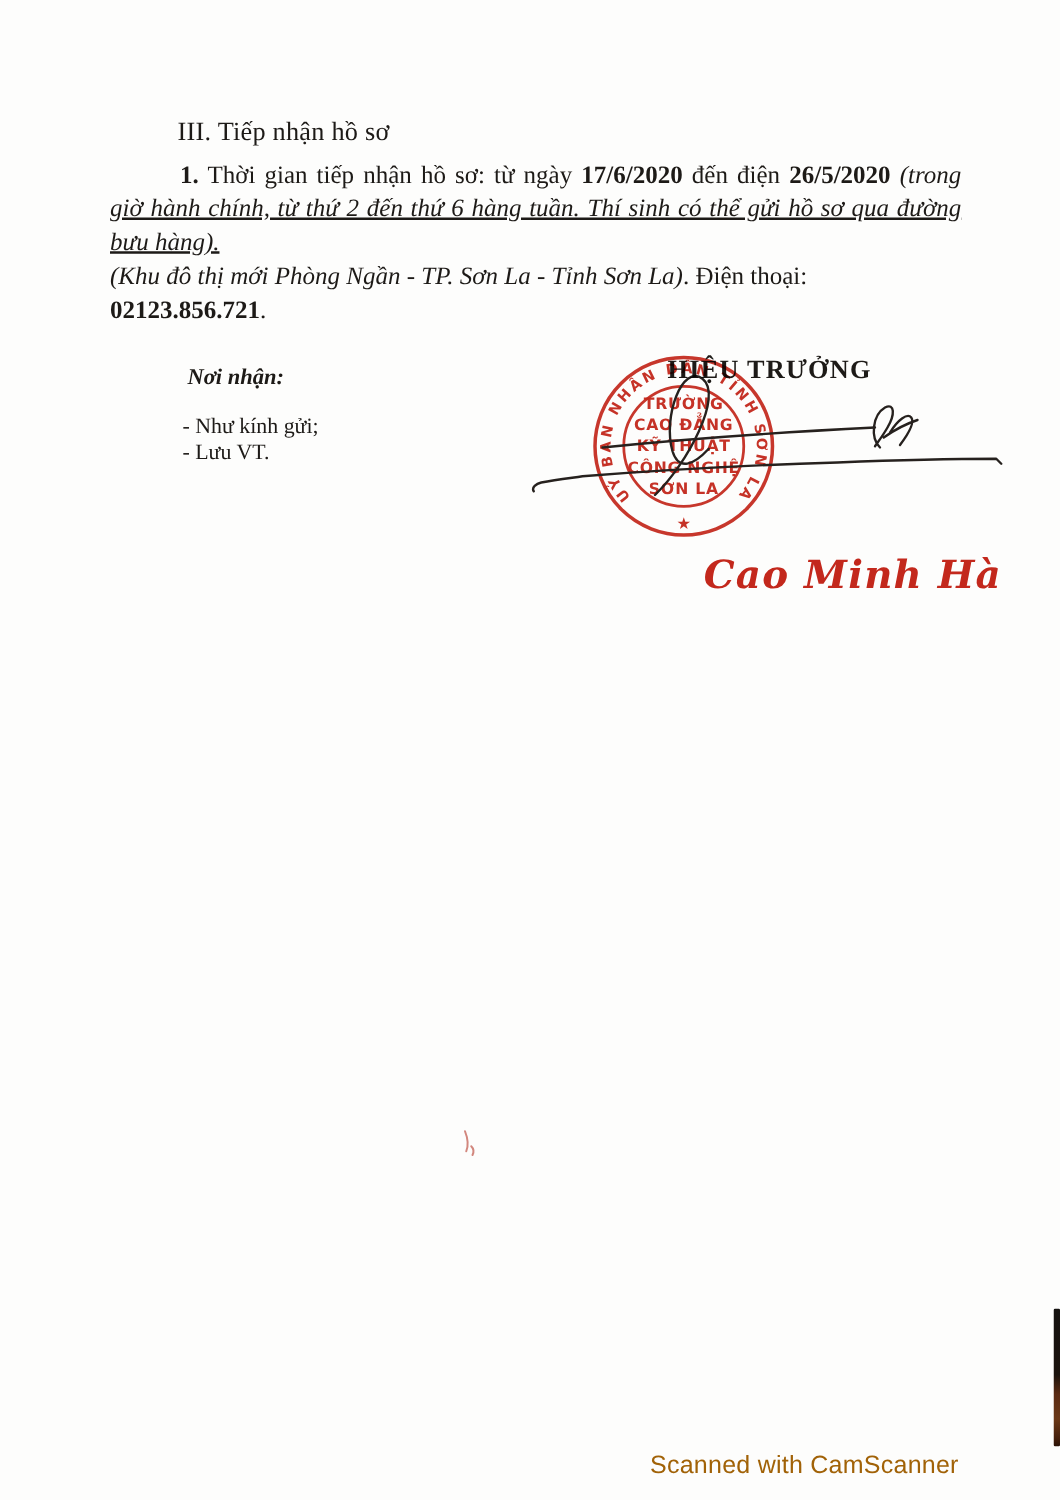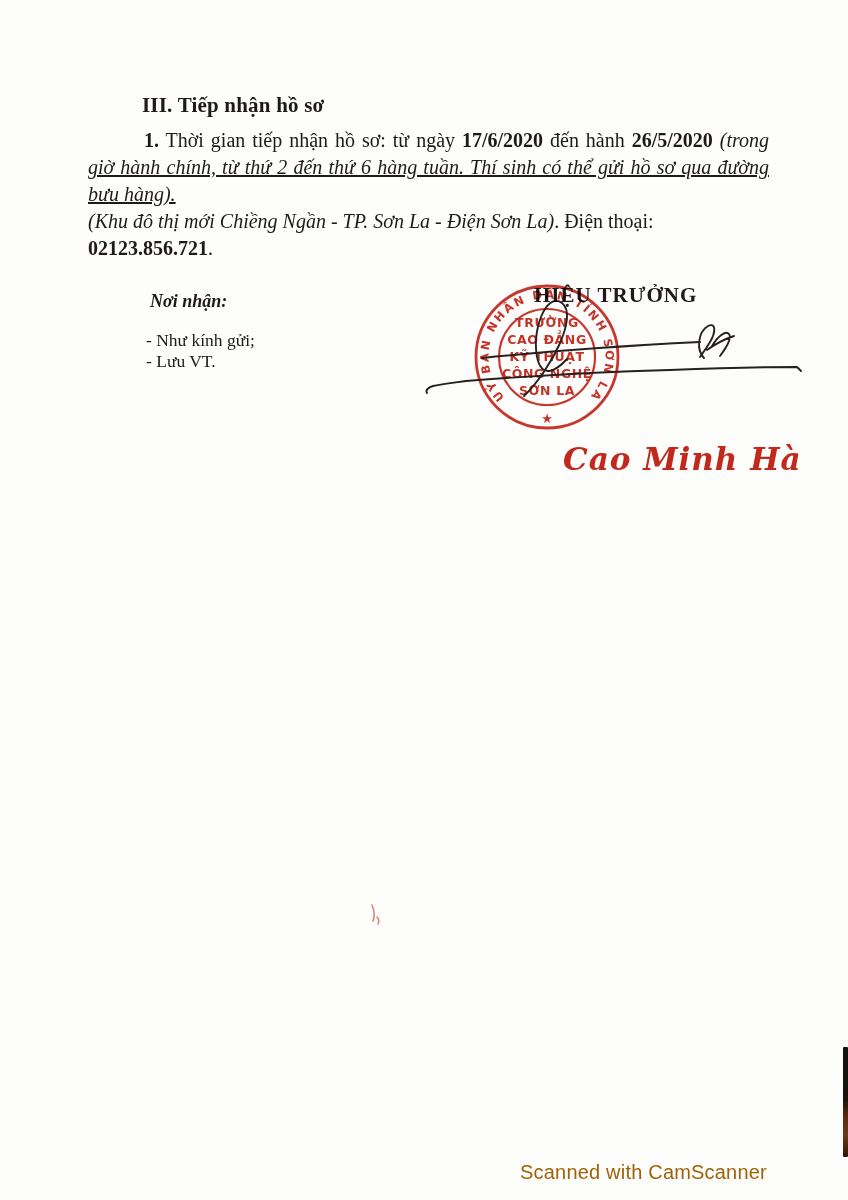--- a/index.html
+++ b/index.html
@@ -4,21 +4,21 @@
 <style>
   html,body { margin:0; padding:0; background:#ffffff; }
   .page {
     position:relative; width:848px; height:1200px;
     background:#fdfdfc; overflow:hidden;
     font-family:"Liberation Serif","DejaVu Serif",serif;
     color:#1d1a17;
   }
   .heading {
     position:absolute; left:142px; top:93px;
-    font-size:21px; font-weight:bold; letter-spacing:0.2px;
+    font-size:21px; font-weight:normal; letter-spacing:0.2px;
   }
   .par { position:absolute; left:88px; width:681px; font-size:20px; }
   .line { line-height:27px; }
   .j { text-align:justify; text-align-last:justify; }
   .ind { text-indent:56px; }
   .it { font-style:italic;text-decoration:underline; }
   .recipients-title {
     position:absolute; left:150px; top:291px;
     font-size:18px; font-weight:bold; font-style:italic;
   }
@@ -66,27 +66,27 @@
   .speck { fill:none; stroke:#c96a5f; stroke-width:1.6px; stroke-linecap:round; opacity:0.8; }
 </style>
 </head>
 <body>
 
 <div class="page">
 
   <div class="heading">III. Tiếp nhận hồ sơ</div>
 
   <div class="par" style="top:127px">
-    <div class="line j ind"><b>1.</b><span> Thời gian tiếp nhận hồ sơ: từ ngày </span><b>17/6/2020</b><span> đến hành </span><b>26/5/2020</b><i> (trong</i></div>
+    <div class="line j ind"><b>1.</b><span> Thời gian tiếp nhận hồ sơ: từ ngày </span><b>17/6/2020</b><span> đến điện </span><b>26/5/2020</b><i> (trong</i></div>
     <div class="line j it">giờ hành chính, từ thứ 2 đến thứ 6 hàng tuần. Thí sinh có thể gửi hồ sơ qua đường</div>
     <div class="line it">bưu hàng).</div>
   </div>
 
   <div class="par" style="top:208px">
-    <div class="line"><i>(Khu đô thị mới Chiềng Ngần - TP. Sơn La - Điện Sơn La)</i><span>. Điện thoại: </span><b>02123.856.721</b><span>.</span></div>
+    <div class="line"><i>(Khu đô thị mới Phòng Ngần - TP. Sơn La - Tỉnh Sơn La)</i><span>. Điện thoại: </span><b>02123.856.721</b><span>.</span></div>
   </div>
 
   <div class="recipients-title">Nơi nhận:</div>
   <div class="recipients">
     <div class="recipient-item">- Như kính gửi;</div>
     <div class="recipient-item">- Lưu VT.</div>
   </div>
 
   <div class="sig-title">HIỆU TRƯỞNG</div>
 

